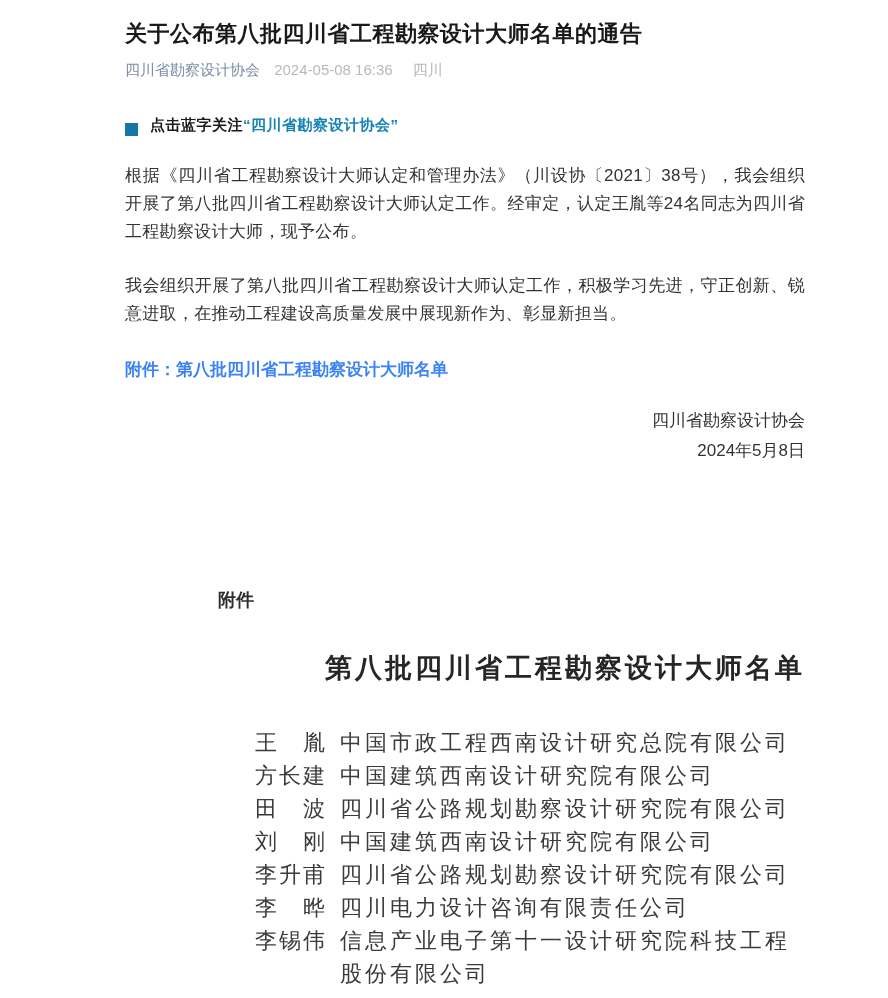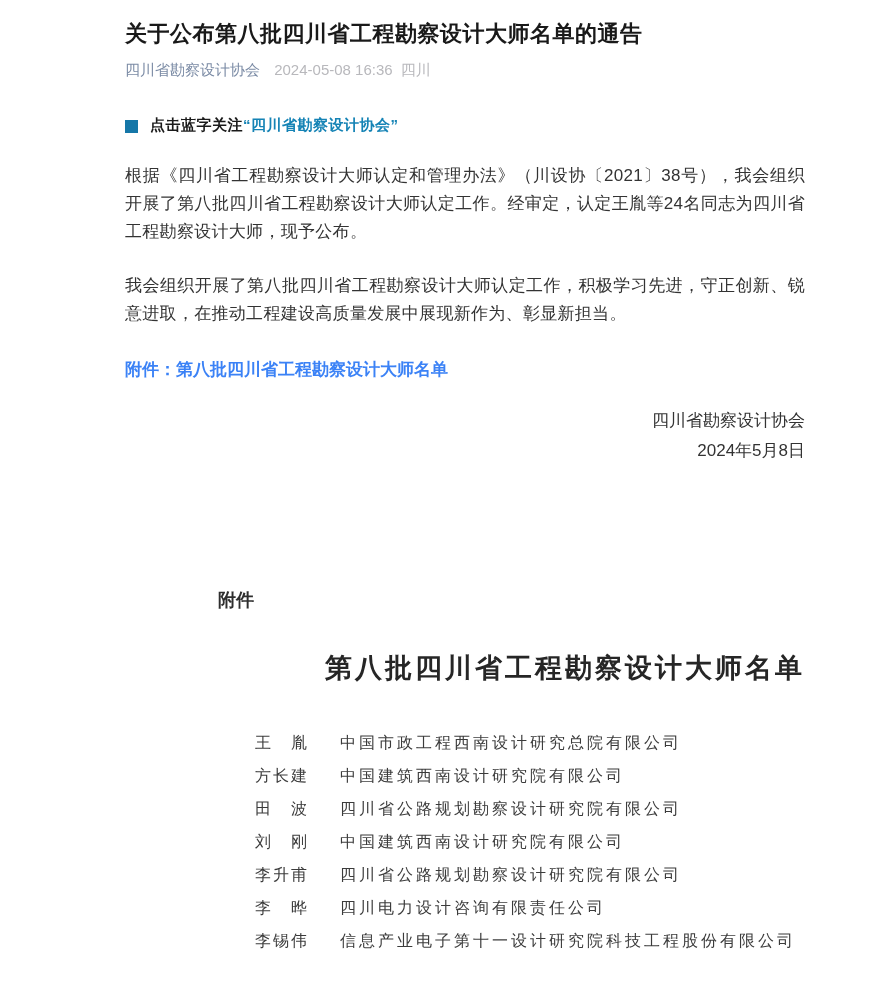--- a/index.html
+++ b/index.html
@@ -24,26 +24,26 @@
     color: #191919;
     letter-spacing: 0.5px;
   }
   .meta {
     margin-top: 10px;
     font-size: 15px;
     line-height: 20px;
     white-space: nowrap;
   }
   .meta .account { color: #7b8ba5; margin-right: 10px; cursor: pointer; }
-  .meta .time    { color: #b8b8bc; margin-right: 4px; }
+  .meta .time    { color: #b8b8bc; margin-right: 16px; }
   .meta .loc     { color: #b8b8bc; }
   .banner {
     margin-top: 34px;
     display: flex;
-    align-items: center;
+    align-items: flex-end;
   }
   .banner .sq {
     width: 13px;
     height: 13px;
     background: #1577a8;
     margin-top: 3px;
     flex: 0 0 auto;
   }
   .banner .banner-text {
     margin-left: 12px;
@@ -102,21 +102,21 @@
     font-size: 17px;
     letter-spacing: 2px;
     color: #333333;
   }
   .scan-list {
     margin: 40px 0 0 130px;
   }
   .scan-row {
     display: flex;
     line-height: 33px;
-    font-size: 16px;
+    font-size: 22px;
   }
   .scan-row .nm {
     flex: 0 0 85px;
     letter-spacing: 2px;
     color: #3b3b3b;
   }
   .scan-row .org {
     letter-spacing: 3px;
     color: #3b3b3b;
   }

